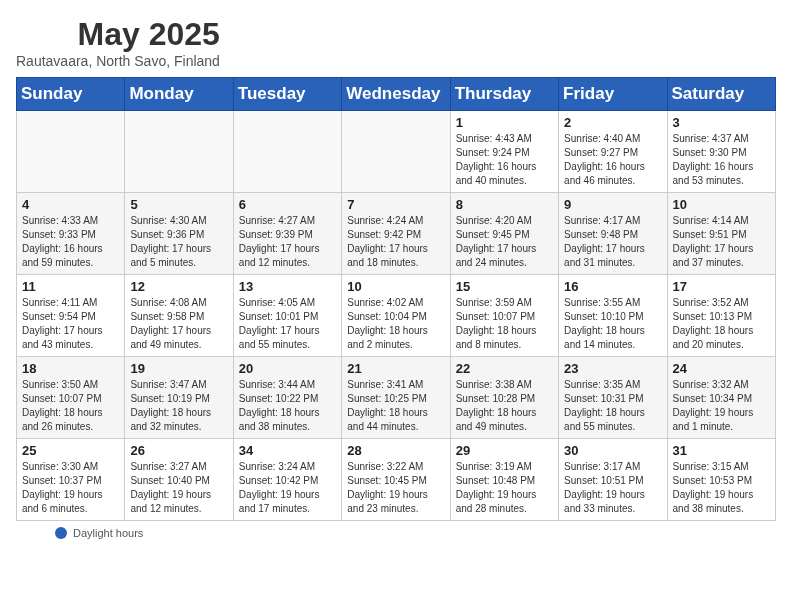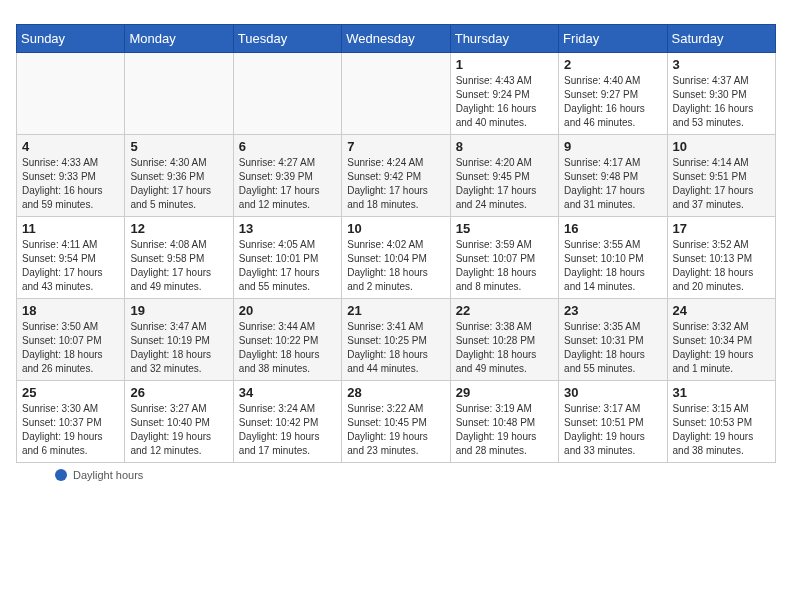--- a/index.html
+++ b/index.html
@@ -45,22 +45,22 @@
       color: #555;
     }
     .calendar {
       width: 100%;
       border-collapse: collapse;
       border: 1px solid #bbb;
     }
     .calendar th {
       background: #2962b8;
       color: #fff;
-      font-size: 13px;
-      font-weight: normal;
+      font-size: 17px;
+      font-weight: bold;
       padding: 6px 4px;
       text-align: left;
       border: 1px solid #1a4a9a;
     }
     .calendar td {
       vertical-align: top;
       padding: 4px 5px;
       border: 1px solid #ccc;
       font-size: 10.5px;
       color: #333;
@@ -103,20 +103,24 @@
       background: #2962b8;
       border-radius: 50%;
       margin-right: 6px;
       display: inline-block;
     }
   </style>
 </head>
 <body>
 
 <div class="header">
+  <div class="title-block">
+    <div class="month-title">May 2025</div>
+    <div class="subtitle">Rautavaara, North Savo, Finland</div>
+  </div>
 </div>
 
 <table class="calendar">
   <thead>
     <tr>
     <th>Sunday</th>
         <th>Monday</th>
         <th>Tuesday</th>
         <th>Wednesday</th>
         <th>Thursday</th>

